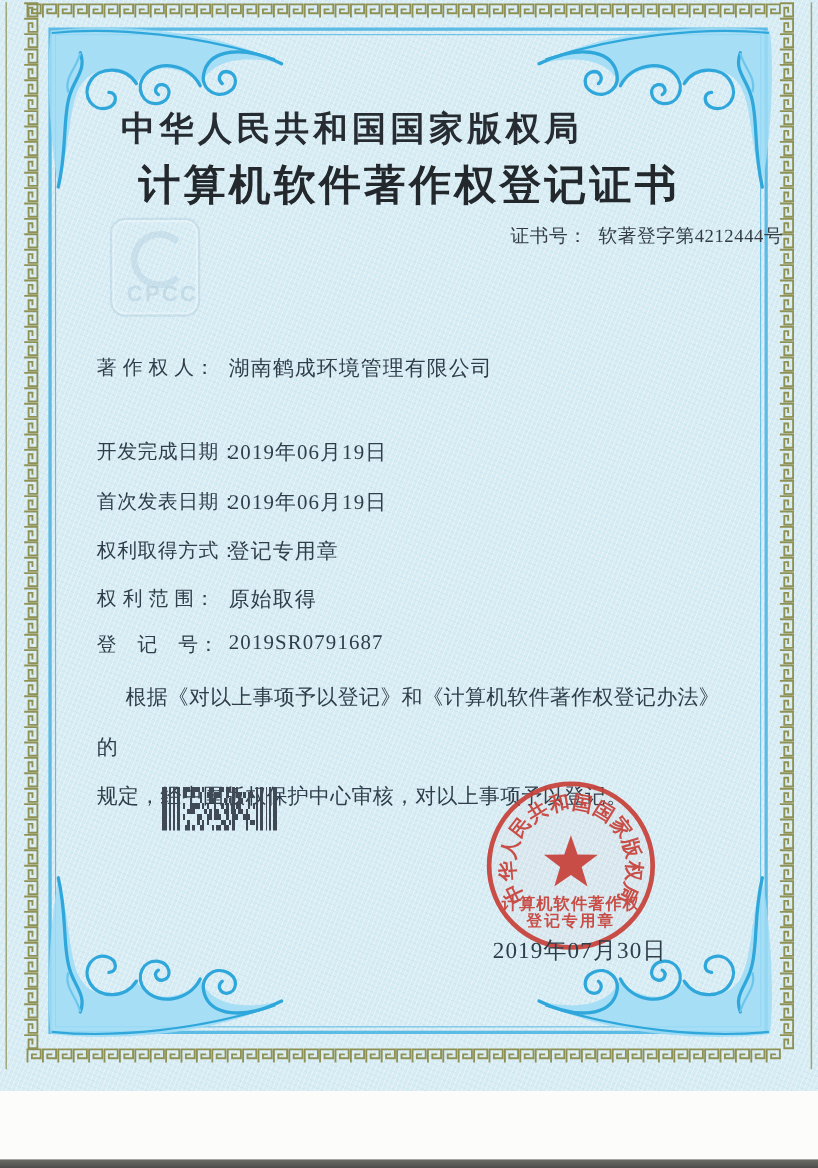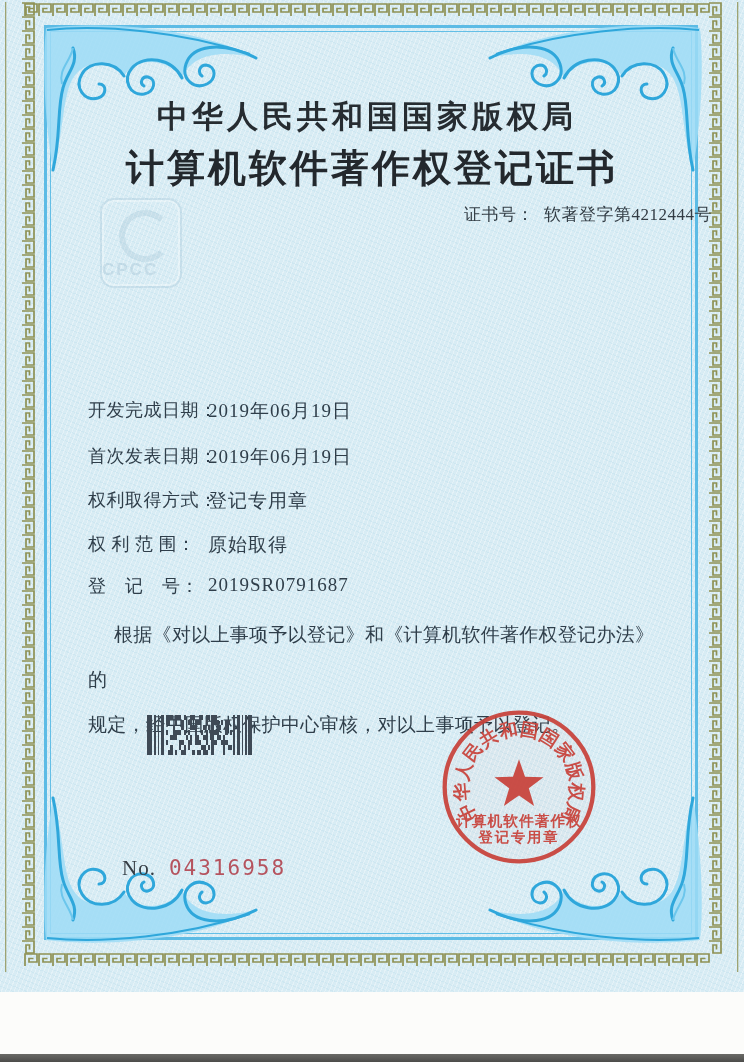--- a/index.html
+++ b/index.html
@@ -25,26 +25,26 @@
   .fl.tl{left:42px;top:24px;}
   .fl.tr{right:40px;top:24px;transform:scaleX(-1);}
   .fl.bl{left:42px;bottom:48px;transform:scaleY(-1);}
   .fl.br{right:40px;bottom:48px;transform:scale(-1,-1);}
   
   .watermark{position:absolute;left:100px;top:198px;width:78px;height:86px;
              border:2px solid rgba(150,185,205,.55);border-radius:14px;opacity:.5;
              box-shadow:inset 0 0 0 2px rgba(255,255,255,.6);}
   .watermark .wm-c{position:absolute;left:17px;top:10px;width:40px;height:40px;border-radius:50%;
                    border:6px solid rgba(150,185,205,.5);border-right-color:transparent;}
-  .watermark .wm-t{position:absolute;left:0;right:0;bottom:6px;text-align:left;
-                   font-family:"Liberation Sans",sans-serif;font-weight:bold;font-size:17px;
+  .watermark .wm-t{position:absolute;left:0;right:0;bottom:6px;text-align:right;
+                   font-family:"Liberation Sans",sans-serif;font-weight:bold;font-size:20px;
                    color:rgba(150,185,205,.65);letter-spacing:2px;}
   
   .authority{position:absolute;left:0;top:96px;width:640px;text-align:center;
-             font-size:31px;font-weight:bold;letter-spacing:4px;color:#262c31;margin-left:47px;}
+             font-size:31px;font-weight:bold;letter-spacing:4px;color:#262c31;}
   .cert-title{position:absolute;left:0;top:143px;width:744px;text-align:center;
               font-size:38px;font-weight:bold;letter-spacing:3px;color:#23282d;}
   .certno-row{position:absolute;left:464px;top:203px;font-size:17px;color:#323c44;
               letter-spacing:.5px;white-space:nowrap;}
   .certno-row .val{margin-left:10px;}
   .row{position:absolute;left:88px;font-size:19px;color:#2f3e4a;white-space:nowrap;}
   .row .lbl{display:inline-block;width:118px;font-size:18px;letter-spacing:.5px;vertical-align:top;}
   .row .val{display:inline-block;margin-left:2px;letter-spacing:1px;}
   .row .val2{display:block;letter-spacing:1px;}
   .statement{position:absolute;left:88px;top:612px;width:580px;font-size:19px;color:#2f3e4a;
@@ -357,20 +357,23 @@
       <div class="wm-c"></div>
       <div class="wm-t">CPCC</div>
     </div>
 
     <div class="authority">中华人民共和国国家版权局</div>
     <div class="cert-title">计算机软件著作权登记证书</div>
     <div class="certno-row">
       <span class="lbl">证书号：</span><span class="val">软著登字第4212444号</span>
     </div>
 
+    <div class="row" style="top:322px">
+      <span class="lbl">著 作 权 人：</span><span class="val">湖南鹤成环境管理有限公司</span>
+    </div>
     <div class="row" style="top:398px">
       <span class="lbl">开发完成日期：</span><span class="val">2019年06月19日</span>
     </div>
     <div class="row" style="top:444px">
       <span class="lbl">首次发表日期：</span><span class="val">2019年06月19日</span>
     </div>
     <div class="row" style="top:488px">
       <span class="lbl">权利取得方式：</span><span class="val">登记专用章</span>
     </div>
     <div class="row" style="top:532px">
@@ -514,21 +517,19 @@
           <text x="85" y="31" text-anchor="middle" font-size="19" font-weight="bold" fill="#c8423a" transform="rotate(31.636363636363626 85 85)">国</text>
           <text x="85" y="31" text-anchor="middle" font-size="19" font-weight="bold" fill="#c8423a" transform="rotate(52.72727272727272 85 85)">家</text>
           <text x="85" y="31" text-anchor="middle" font-size="19" font-weight="bold" fill="#c8423a" transform="rotate(73.81818181818181 85 85)">版</text>
           <text x="85" y="31" text-anchor="middle" font-size="19" font-weight="bold" fill="#c8423a" transform="rotate(94.9090909090909 85 85)">权</text>
           <text x="85" y="31" text-anchor="middle" font-size="19" font-weight="bold" fill="#c8423a" transform="rotate(116 85 85)">局</text>
         </g>
       <polygon fill="#c8423a" points="85,56 91.35,74.26 110.68,74.66 95.27,86.34 100.87,104.84 85,93.8 69.13,104.84 74.73,86.34 59.32,74.66 78.65,74.26"></polygon>
       <text x="85" y="126" text-anchor="middle" font-size="15.5" font-weight="bold" fill="#c8423a" letter-spacing="1">计算机软件著作权</text>
       <text x="85" y="143" text-anchor="middle" font-size="15" font-weight="bold" fill="#c8423a" letter-spacing="2">登记专用章</text>
     </svg>
-
-    <div class="serial">
-      <span class="pfx">No.</span><span class="num" style="color: rgb(181, 83, 94);">04316958</span>
-    </div>
+    <div class="seal-date">2019年07月30日</div>
+
 
   </div>
   <div class="scan-white"></div>
   <div class="scan-edge"></div>
 </div>
 
 </body></html>

